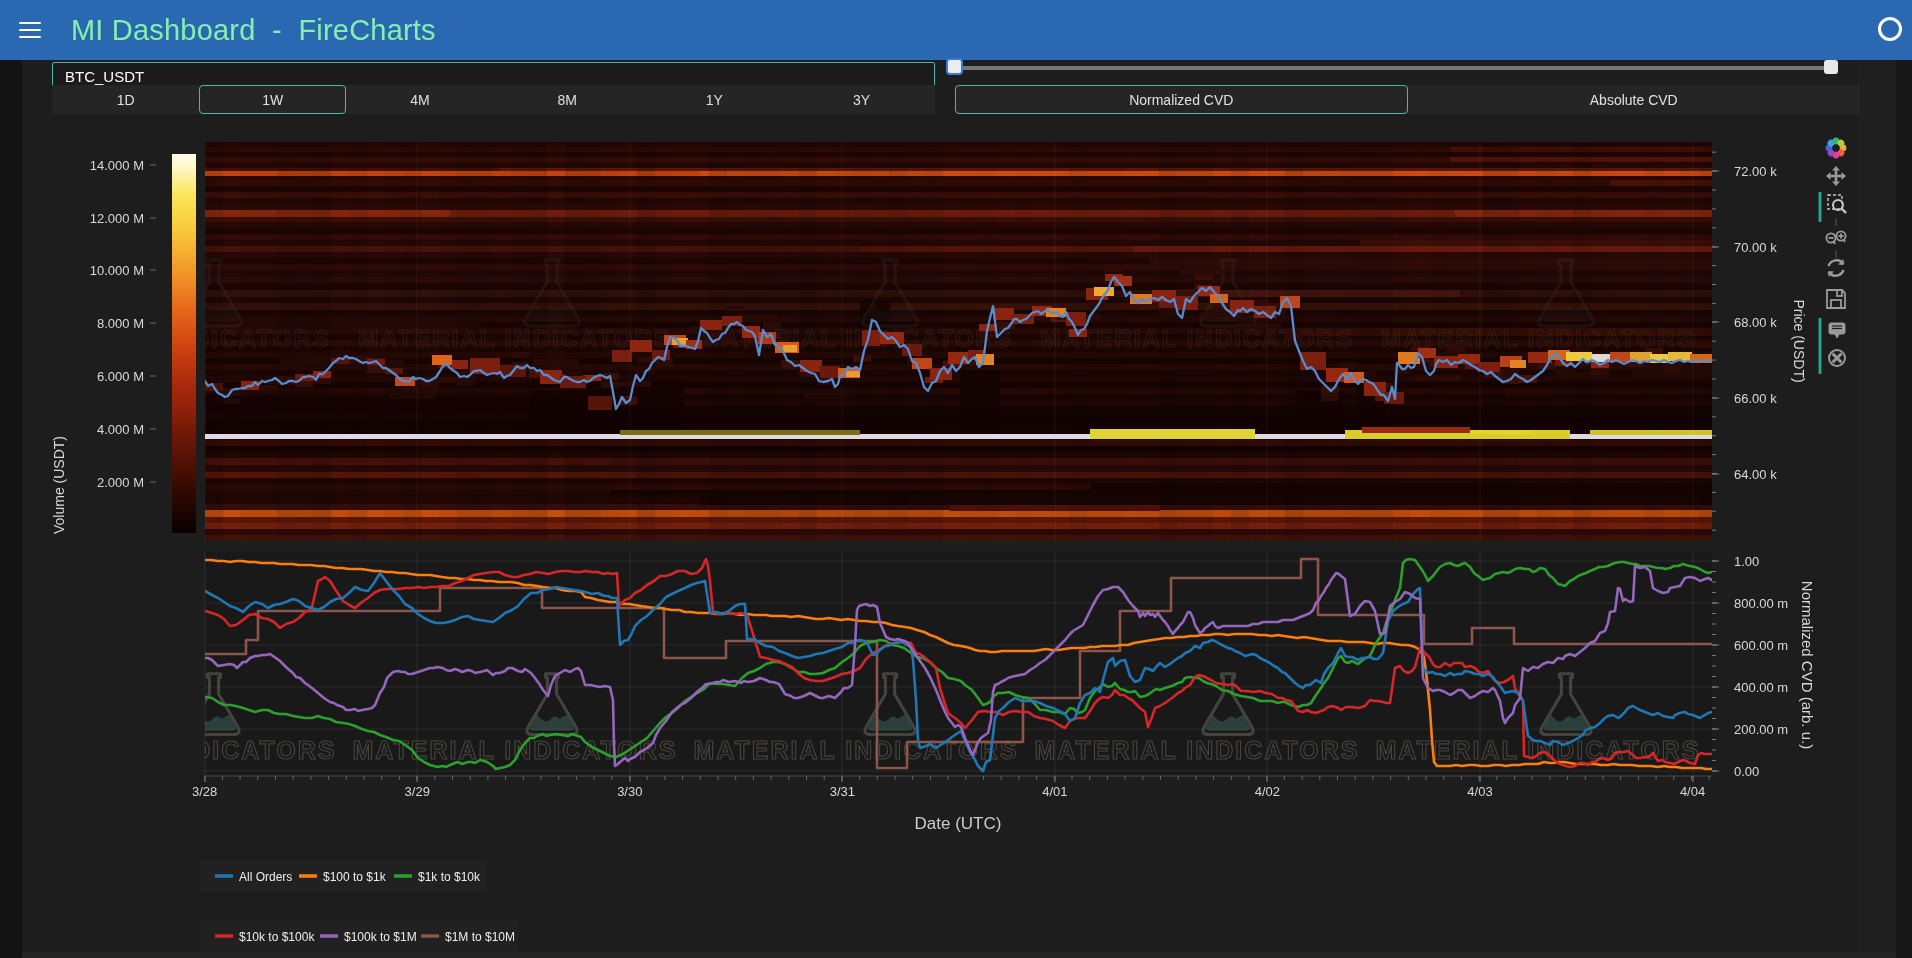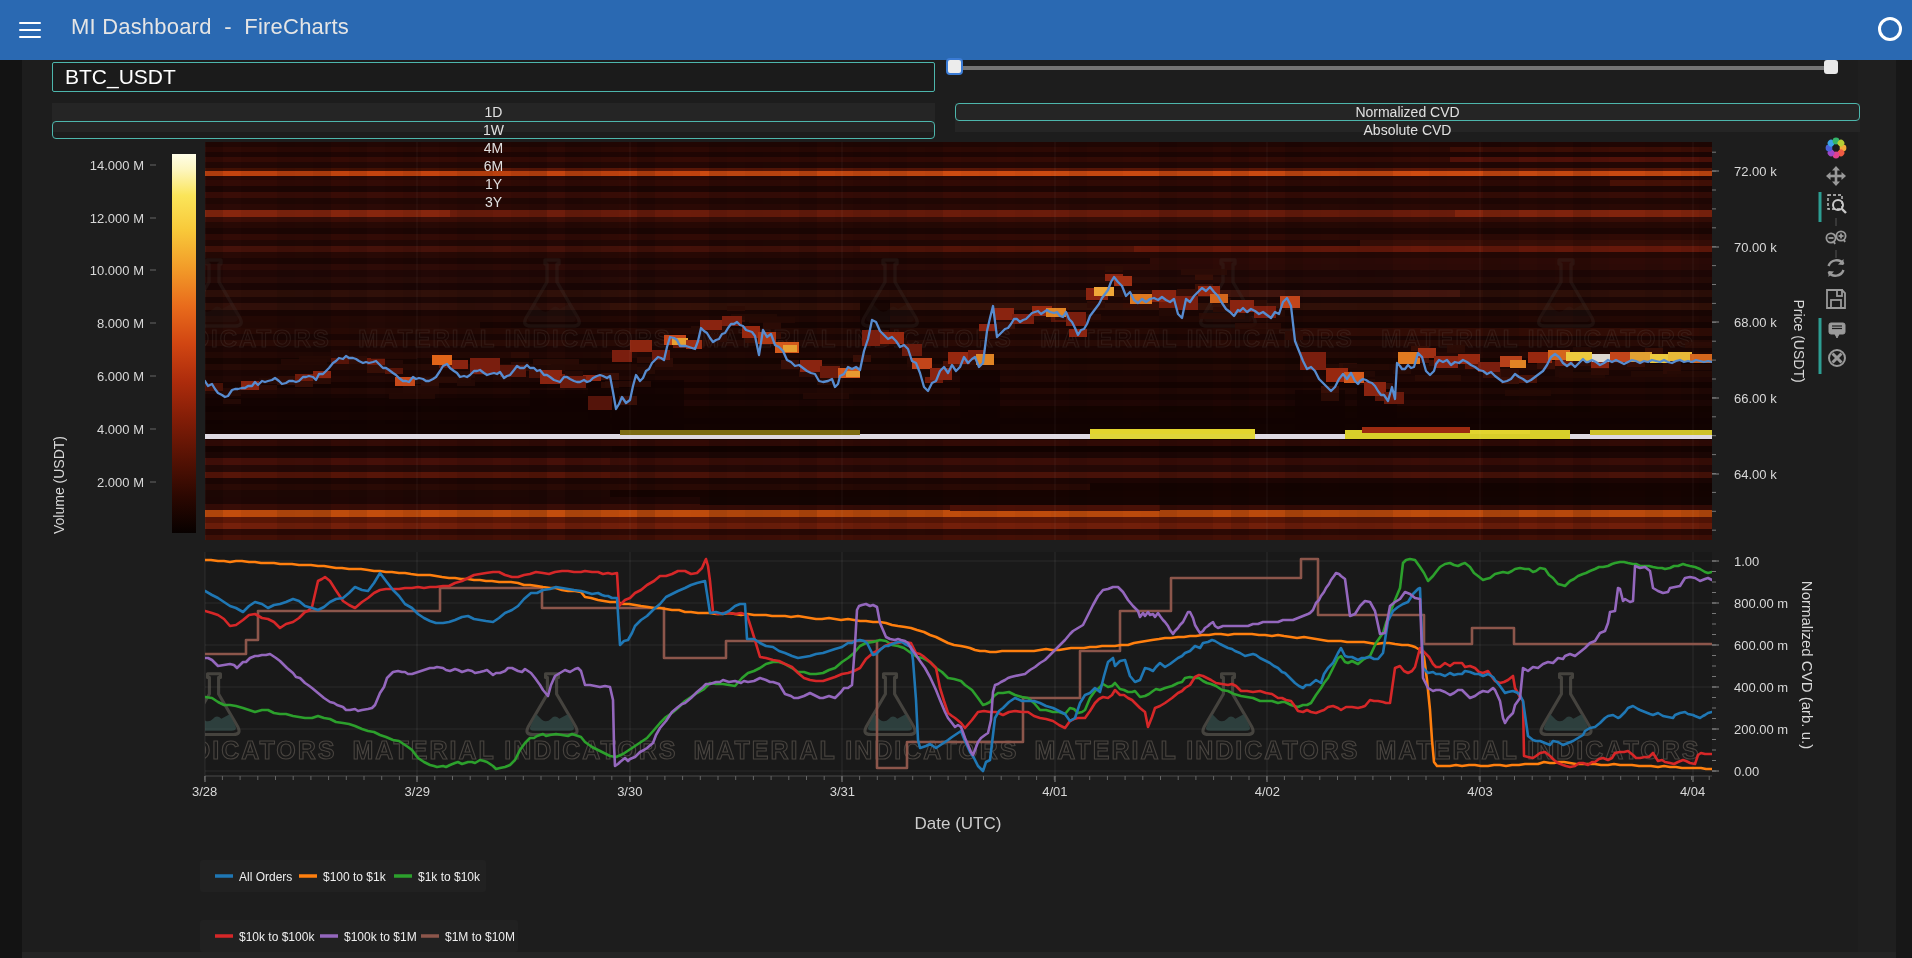--- a/index.html
+++ b/index.html
@@ -3,27 +3,27 @@
 <style>
 * { box-sizing: border-box; margin:0; padding:0; }
 html,body { width:1912px; height:958px; background:#131313; overflow:hidden; font-family:"Liberation Sans",sans-serif; }
 #content { position:absolute; left:22px; top:60px; width:1836px; height:898px; background:#1d1d1d; }
 #rstrip1 { position:absolute; left:1858px; top:60px; width:38px; height:898px; background:#1f1f1f; }
 #rstrip2 { position:absolute; left:1896px; top:60px; width:16px; height:898px; background:#171717; }
 #hscroll { position:absolute; left:22px; top:952px; width:1874px; height:6px; background:#242424; }
 #header { position:absolute; left:0; top:0; width:1912px; height:60px; background:#2a69b2; z-index:5; }
 #burger { position:absolute; left:19px; top:22px; width:22px; height:16px; }
 #burger div { height:2.2px; background:#fff; margin-bottom:4.6px; border-radius:1px; }
-#title { position:absolute; left:71px; top:14px; color:#e5e5e5; font-size:22px; font-weight:400; letter-spacing:0.2px; }
+#title { position:absolute; left:71px; top:14px; color:#86efac; font-size:29px; font-weight:400; letter-spacing:0.2px; }
 #spin { position:absolute; left:1878px; top:17px; width:24px; height:24px; border:3px solid #fff; border-radius:50%; }
-#symin { position:absolute; left:52px; top:62px; width:883px; height:30px; background:#1b1b1b; border:1px solid #4db6ac; border-radius:2px; color:#fff; font-size:21px; line-height:28px; padding-left:12px; z-index:4;}
+#symin { position:absolute; left:52px; top:62px; width:883px; height:30px; background:#1b1b1b; border:1px solid #4db6ac; border-radius:2px; color:#fff; font-size:15px; line-height:28px; padding-left:12px; z-index:4;}
 #track { position:absolute; left:961px; top:66px; width:870px; height:4px; background:#757575; border-radius:2px; z-index:4;}
 #hleft { position:absolute; left:946px; top:58px; width:17px; height:17px; background:#ececec; border:2px solid #3a7bd5; border-radius:4px; z-index:5;}
 #hright { position:absolute; left:1824px; top:60px; width:14px; height:14px; background:#e8e8e8; border-radius:3px; z-index:5;}
-.btnbar { position:absolute; top:103px; height:29px; background:#252525; display:flex; z-index:4;flex-direction:column; }
+.btnbar { position:absolute; top:85px; height:29px; background:#252525; display:flex; z-index:4; }
 .btnbar div { flex:1; display:flex; align-items:center; justify-content:center; color:#e0e0e0; font-size:14px; border:1px solid transparent; }
 .btnbar div.sel { border:1px solid #4db6ac; border-radius:4px; }
 #tf { left:52px; width:883px; }
 #cvd { left:955px; width:905px;text-align:right; }
 </style></head>
 <body>
 <div id="content"></div>
 <div id="rstrip1"></div>
 <div id="rstrip2"></div>
 <div id="hscroll"></div>
@@ -833,19 +833,19 @@
   <div id="spin"></div>
 </div>
 <div id="symin">BTC_USDT</div>
 <div id="track"></div>
 <div id="hleft"></div>
 <div id="hright"></div>
 <div id="tf" class="btnbar">
     <div>1D</div>
     <div class="sel">1W</div>
     <div>4M</div>
-    <div>6M</div>
+    <div>8M</div>
     <div>1Y</div>
     <div>3Y</div>
   </div>
 <div id="cvd" class="btnbar">
     <div class="sel">Normalized CVD</div>
     <div>Absolute CVD</div>
   </div>
 </body></html>

